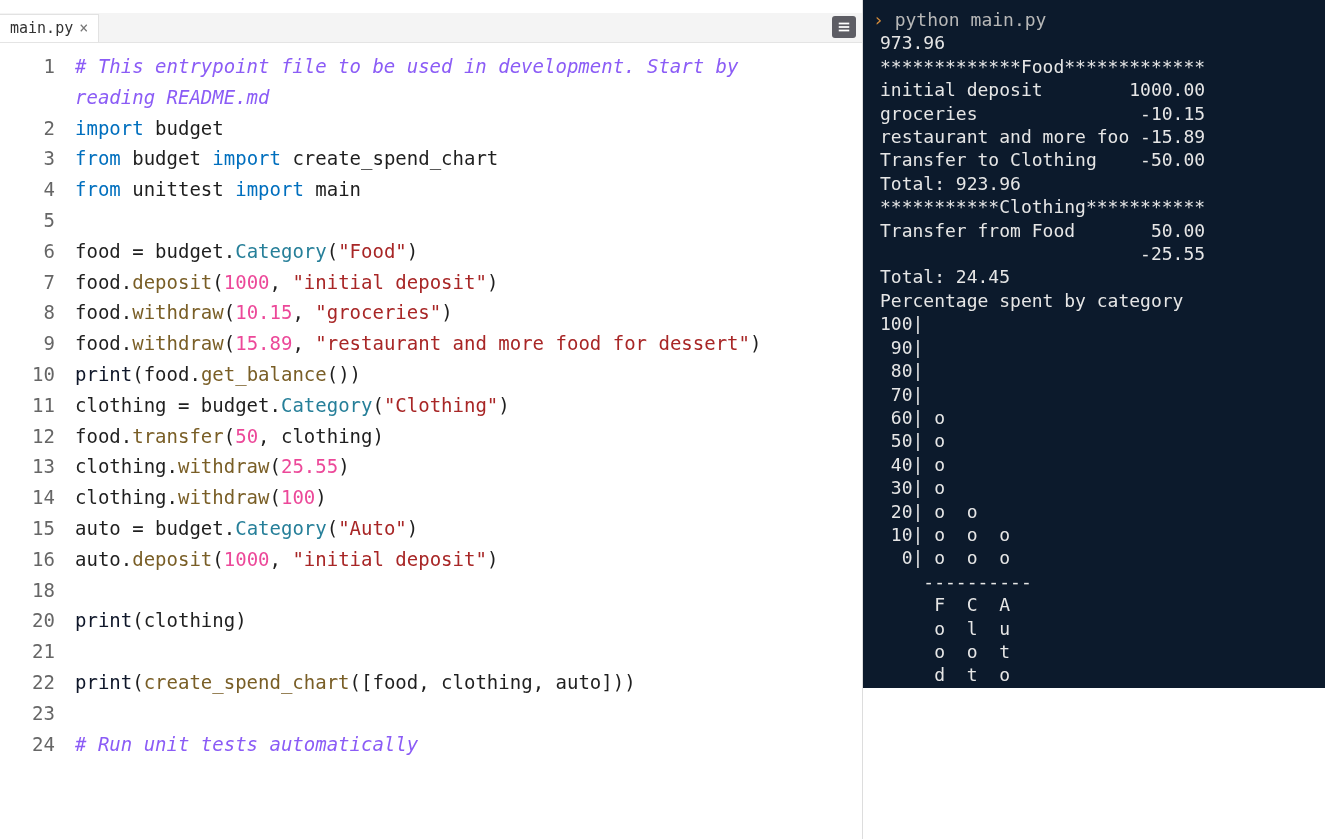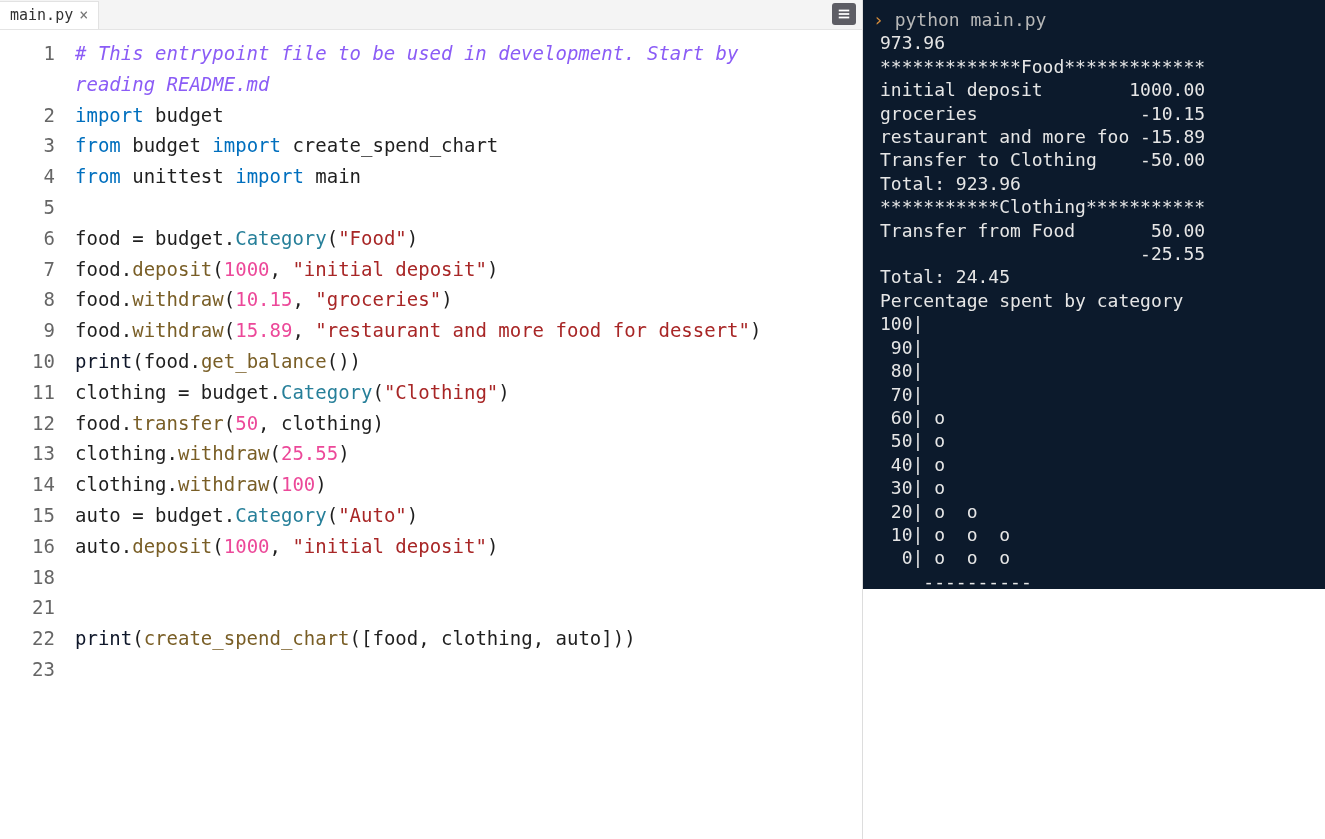--- a/index.html
+++ b/index.html
@@ -1,39 +1,39 @@
 <!DOCTYPE html>
 <html><head>
 <meta charset="utf-8">
 <style>
   * { margin: 0; padding: 0; box-sizing: border-box; }
   html, body { width: 1325px; height: 839px; font-family: "Consolas", "Menlo", "DejaVu Sans Mono", monospace; font-size: 18px; overflow: hidden; }
   body { display: flex; background: #fff; }
   .editor-pane { width: 863px; height: 839px; display: flex; flex-direction: column; background: #fff; border-right: 1px solid #ddd; }
-  .tabbar { height: 30px; display: flex; align-items: center; background: #f4f4f4; border-bottom: 1px solid #e4e4e4; position: relative; }
+  .tabbar { height: 30px; display: flex; align-items: center; background: #f4f4f4; border-bottom: 1px solid #e4e4e4; position: relative; margin-top: 13px; }
   .tab { display: flex; align-items: center; padding: 0 10px; height: 28px; background: #fff; border-right: 1px solid #e2e2e2; border-top: 1px solid #e2e2e2; font-size: 15px; color: #333; }
   .tab .close { margin-left: 6px; color: #777; font-size: 15px; cursor: pointer; }
   .tabbar-right { position: absolute; right: 6px; top: 3px; width: 24px; height: 22px; background: #5d5d64; border-radius: 3px; display: flex; align-items: center; justify-content: center; }
   .tabbar-right svg { width: 14px; height: 14px; }
   .code-area { flex: 1; overflow: hidden; padding-top: 8px; background: #fff; }
   .code-line { display: flex; line-height: 30.8px; font-size: 19px; }
   .gutter { width: 75px; text-align: right; padding-right: 20px; color: #666; user-select: none; flex-shrink: 0; }
   .code { white-space: pre; flex: 1; color: #1f1f1f; }
   .current-line { background: #f3f3f3; }
   
   .tok-comment { color: #8b5cf6; font-style: italic; }
   .tok-kw { color: #006fbe; }
   .tok-var { color: #1f1f1f; }
   .tok-method { color: #795e26; }
   .tok-class { color: #267f99; }
   .tok-num { color: #ec4899; }
   .tok-str { color: #a82626; }
   .tok-builtin { color: #0f172a; }
 
-  .term-pane { width: 462px; height: 589px; background: #0c1a2c; color: #e6e6e6; padding: 8px 10px; font-size: 18px; line-height: 23.4px; overflow: hidden; }
+  .term-pane { width: 462px; height: 688px; background: #0c1a2c; color: #e6e6e6; padding: 8px 10px; font-size: 18px; line-height: 23.4px; overflow: hidden; }
   .term-prompt { color: #b8b8b8; }
   .term-prompt .caret { color: #d58b3a; }
   .term-block { white-space: pre; font-family: inherit; margin-left: 7px; }
 </style>
 </head>
 <body>
 
 <div class="editor-pane">
   <div class="tabbar">
     <div class="tab">
@@ -115,30 +115,38 @@
       </div>
       <div class="code-line">
         <div class="gutter">16</div>
         <div class="code"><span class="tok-var">auto</span><span>.</span><span class="tok-method">deposit</span><span>(</span><span class="tok-num">1000</span><span>, </span><span class="tok-str">"initial deposit"</span><span>)</span></div>
       </div>
       <div class="code-line">
         <div class="gutter">18</div>
         <div class="code"><span></span></div>
       </div>
       <div class="code-line">
+        <div class="gutter">20</div>
+        <div class="code"><span class="tok-builtin">print</span><span>(</span><span class="tok-var">clothing</span><span>)</span></div>
+      </div>
+      <div class="code-line">
         <div class="gutter">21</div>
         <div class="code"><span></span></div>
       </div>
       <div class="code-line">
         <div class="gutter">22</div>
         <div class="code"><span class="tok-builtin">print</span><span>(</span><span class="tok-method">create_spend_chart</span><span>([</span><span class="tok-var">food</span><span>, </span><span class="tok-var">clothing</span><span>, </span><span class="tok-var">auto</span><span>]))</span></div>
       </div>
       <div class="code-line">
         <div class="gutter">23</div>
         <div class="code"><span></span></div>
+      </div>
+      <div class="code-line">
+        <div class="gutter">24</div>
+        <div class="code"><span class="tok-comment"># Run unit tests automatically</span></div>
       </div>
     </div>
 </div>
 
 <div class="term-pane">
   <div class="term-prompt"><span class="caret">›</span><span> python main.py</span></div>
   <div class="term-block" id="term-block">973.96
 *************Food*************
 initial deposit        1000.00
 groceries               -10.15

